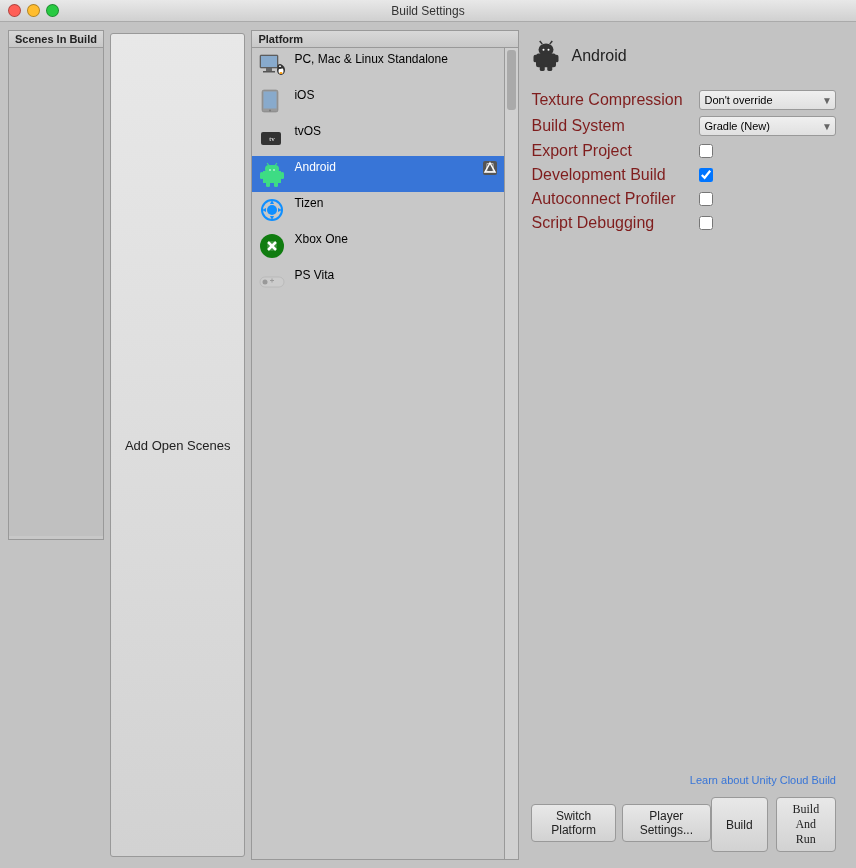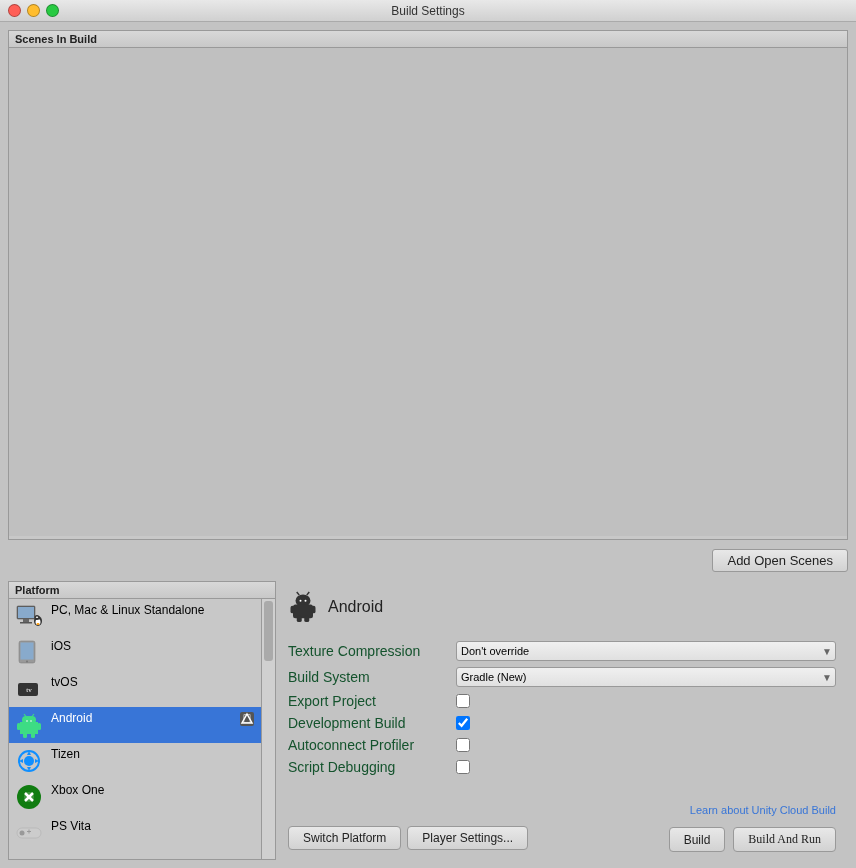--- a/index.html
+++ b/index.html
@@ -42,21 +42,20 @@
     .tb-min { background: #ffbd2e; }
     .tb-max { background: #28ca42; }
 
     .title-text {
       font-size: 12px;
       color: #333;
     }
 
     .main-content {
       display: flex;
-      flex-direction: column;
       height: calc(868px - 22px);
       background: #c3c3c3;
       padding: 8px;
       gap: 6px;
     }
 
     .scenes-panel {
       border: 1px solid #999;
       background: #c8c8c8;
       flex: 0 0 auto;
@@ -184,22 +183,22 @@
 
     .settings-row {
       display: flex;
       align-items: center;
       margin-bottom: 6px;
       gap: 8px;
     }
 
     .settings-label {
       width: 160px;
-      font-size: 14px;
-      color: #14532d;
+      font-size: 16px;
+      color: #7f1d1d;
       text-align: left;
     }
 
     .select-wrapper {
       flex: 1;
       position: relative;
       display: flex;
     }
 
     .select-wrapper select {

